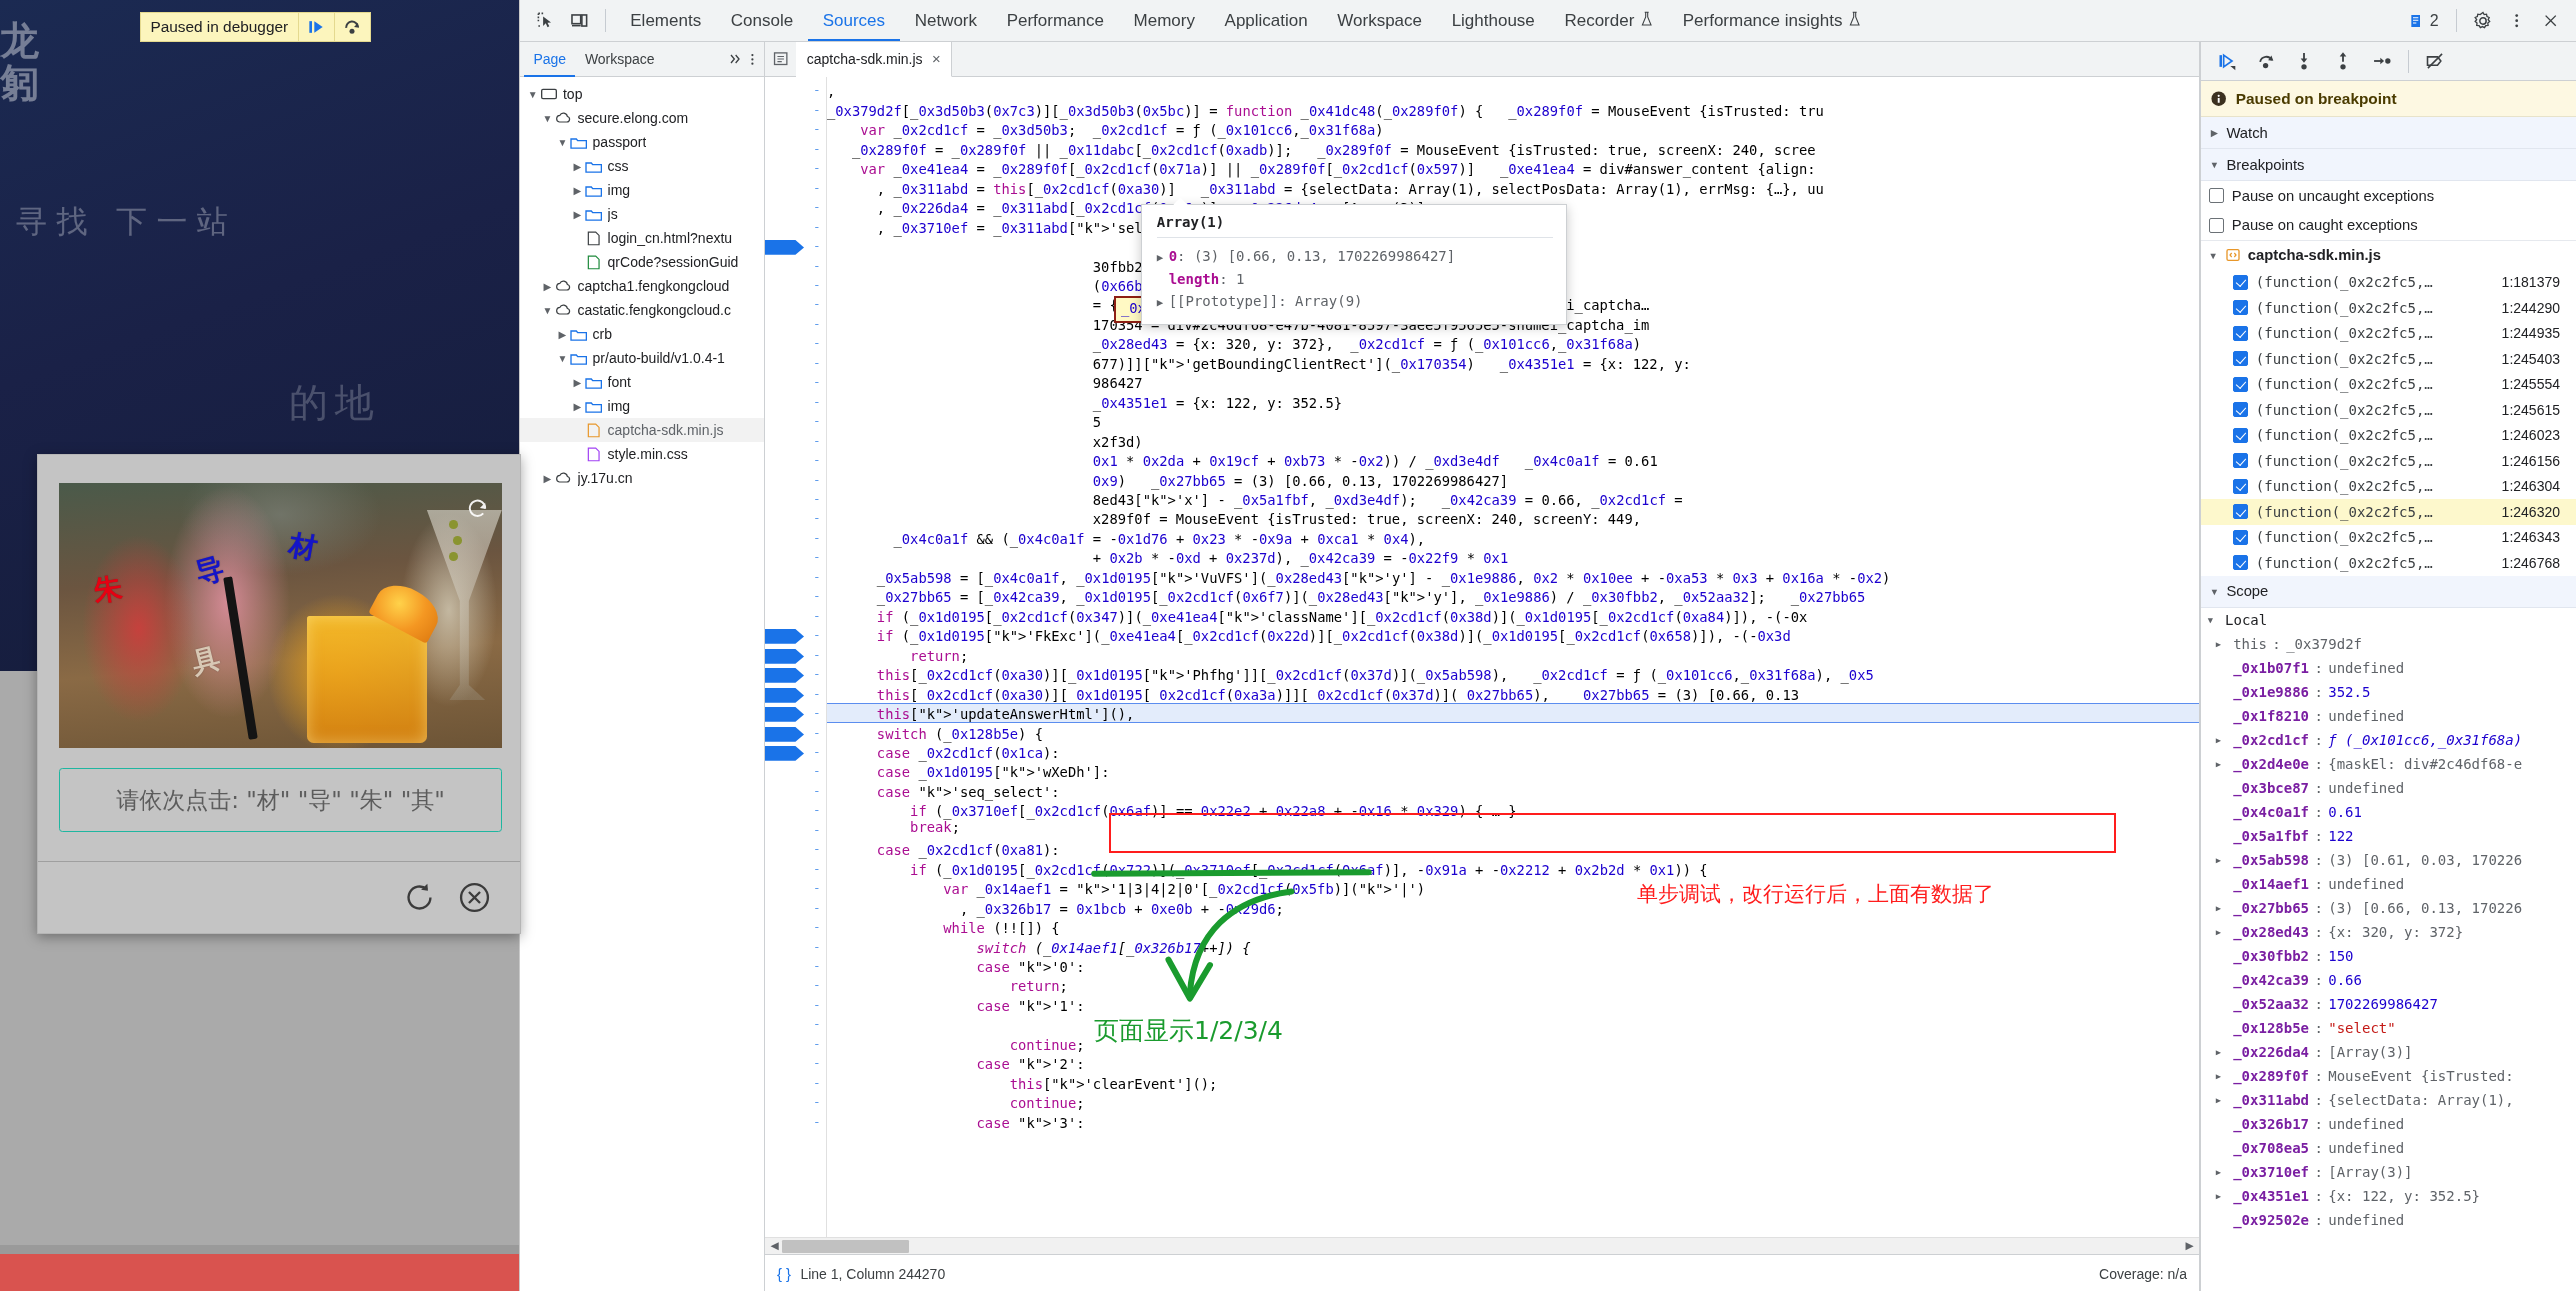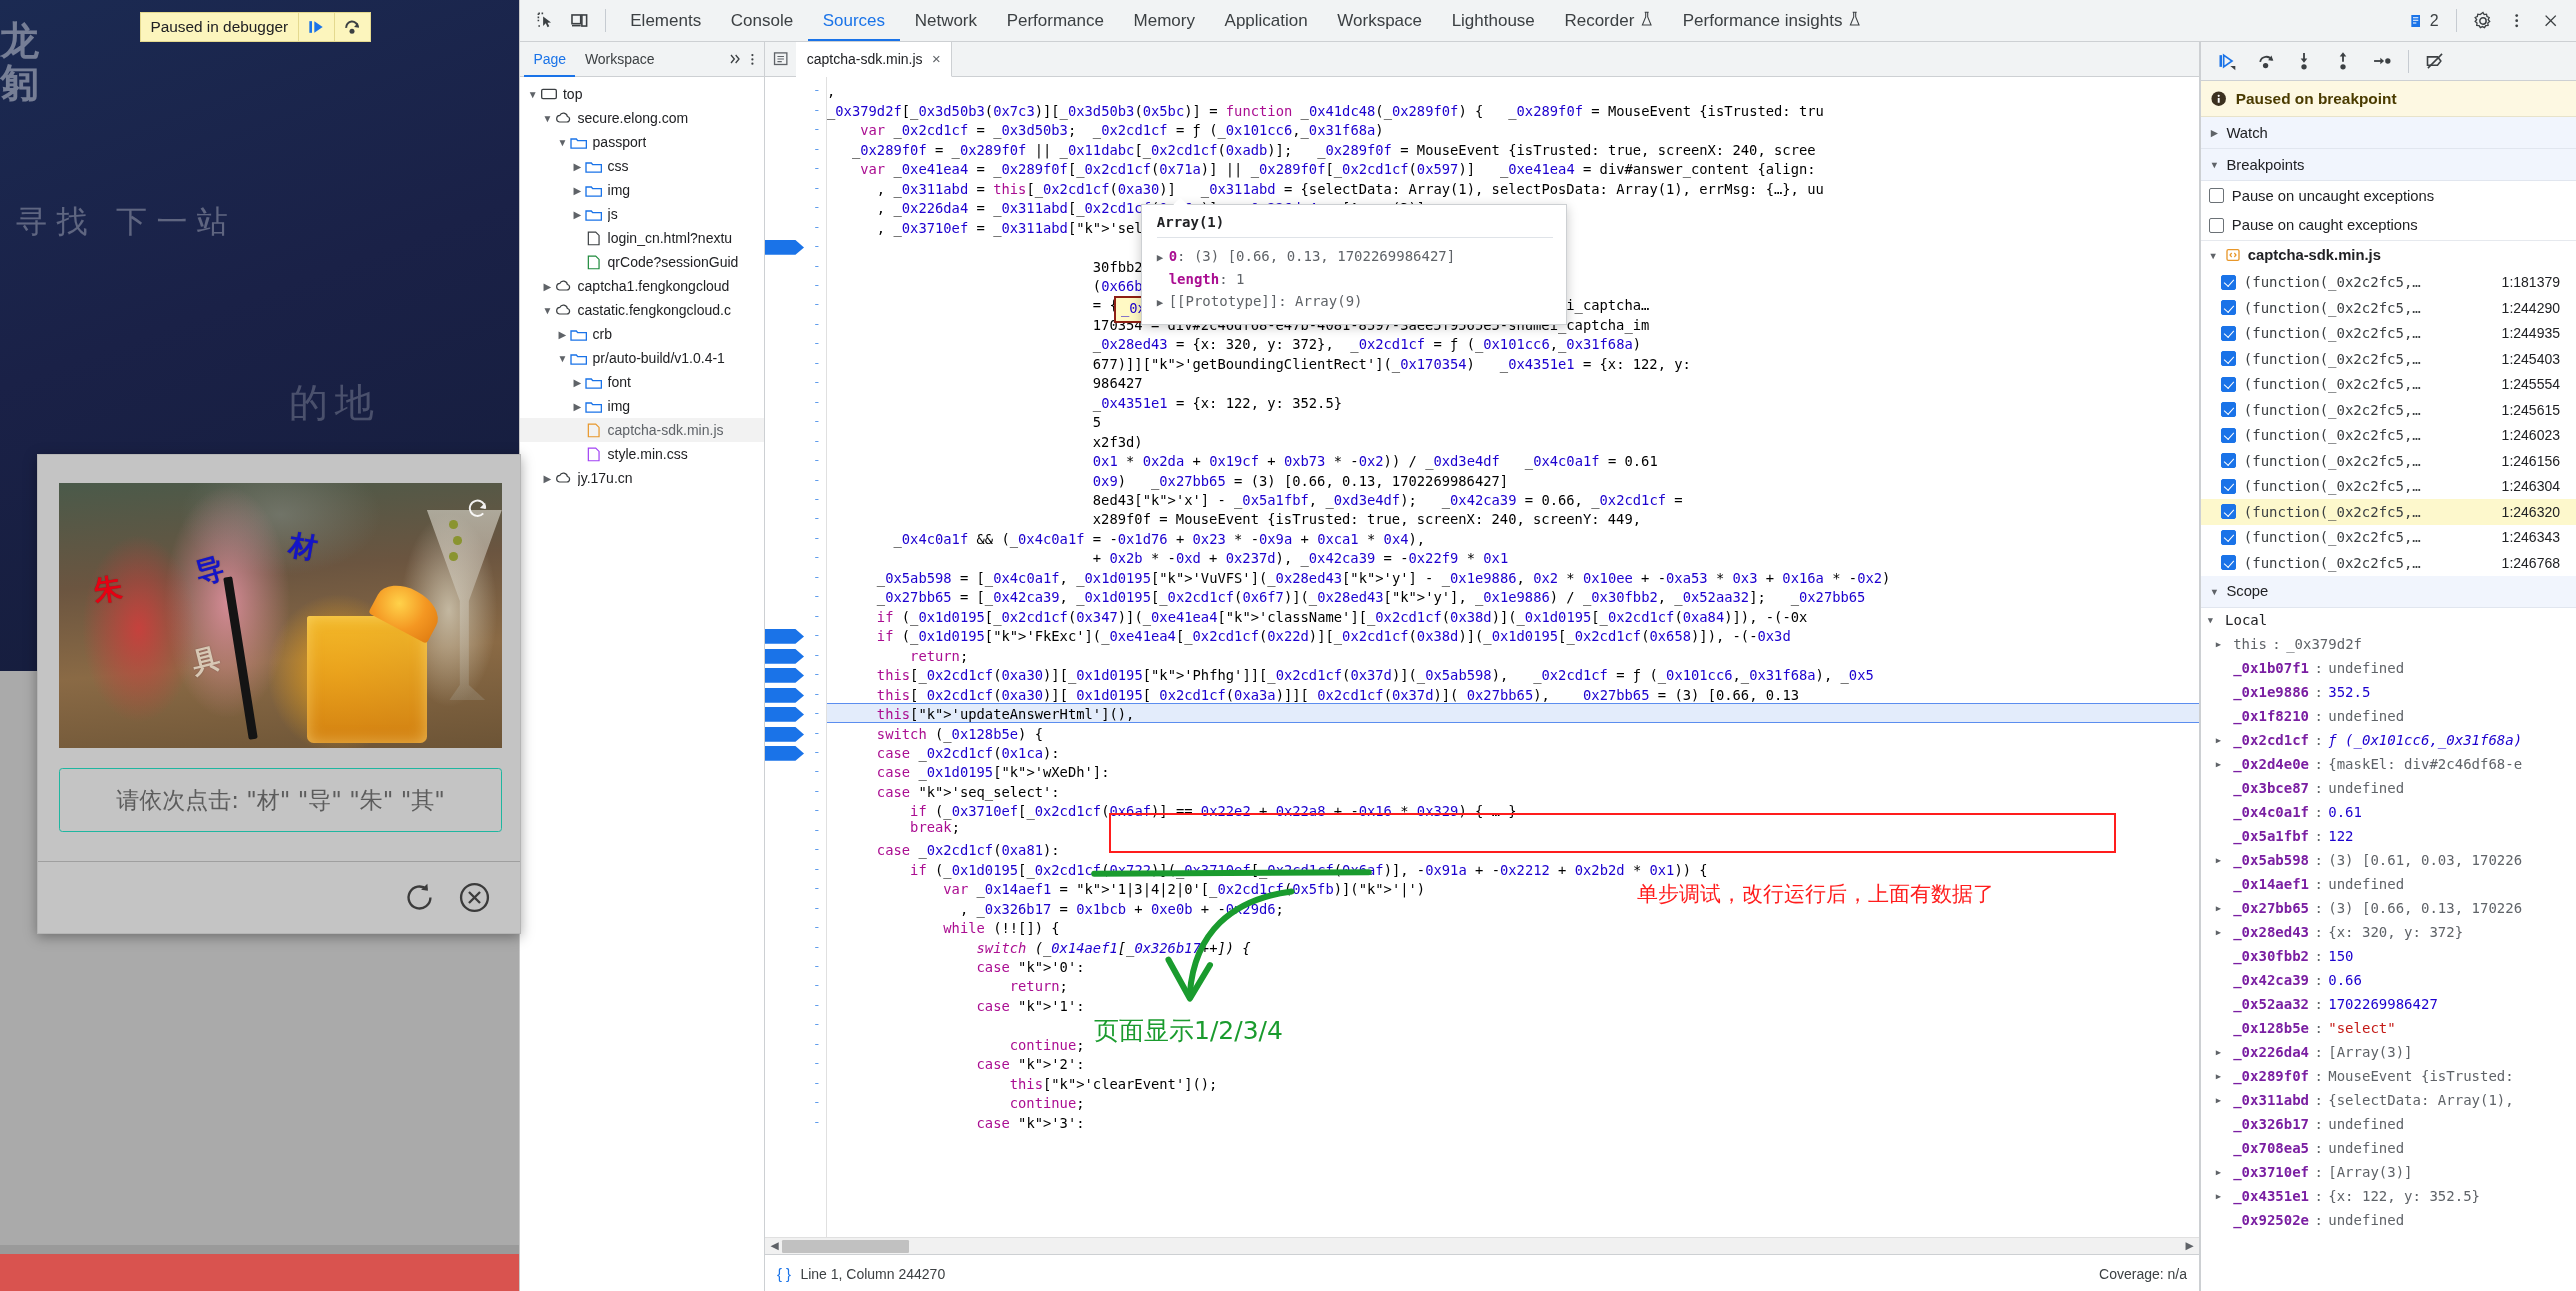--- a/index.html
+++ b/index.html
@@ -255,21 +255,21 @@
   .sec-header { height:32px; background:#f1f5fd; border-bottom:0.7px solid #e1e6ef;
     display:flex; align-items:center; gap:6.7px; padding-left:8px;
     font-size:14.8px; color:#202124; }
   .caret { font-size:9.4px; color:#5f6368; width:10.7px; text-align:center; }
   .chk-row { height:29.5px; display:flex; align-items:center; gap:8px; padding-left:8px;
     font-size:14.8px; color:#202124; }
   .chkbox { width:14.8px; height:14.8px; border:1.3px solid #6b7176; border-radius:2px;
     background:#fff; flex:0 0 auto;}
   .bp-file { height:29.5px; display:flex; align-items:center; gap:6.7px; padding-left:6.7px;
     font-size:14.8px; color:#202124; font-weight:bold; border-top:0.7px solid #e6e9ee;}
-  .bp-row { height:25.5px; display:flex; align-items:center; gap:8px; padding-left:20px;
+  .bp-row { height:25.5px; display:flex; align-items:center; gap:8px; padding-left:32px;
     font-size:14px; color:#3c4043; font-family:"DejaVu Sans Mono", monospace;}
   .bp-row.hl { background:#fdf8cc; }
   .chkbox.on { background:#1a73e8; border-color:#1a73e8; position:relative; }
   .chkbox.on::after { content:""; position:absolute; left:4px; top:1.3px; width:4.7px;
     height:8px; border:solid #fff; border-width: 0 1.7px 1.7px 0; transform: rotate(42deg); }
   .bp-loc { margin-left:auto; padding-right:16px; font-family:"Liberation Sans", sans-serif;
     color:#202124; font-size:14px; }
   .scope-row { height:24px; display:flex; align-items:center; gap:5.4px;
     font-family:"DejaVu Sans Mono", monospace; font-size:14px;
     white-space:nowrap; overflow:hidden; padding-left:14.8px; }

